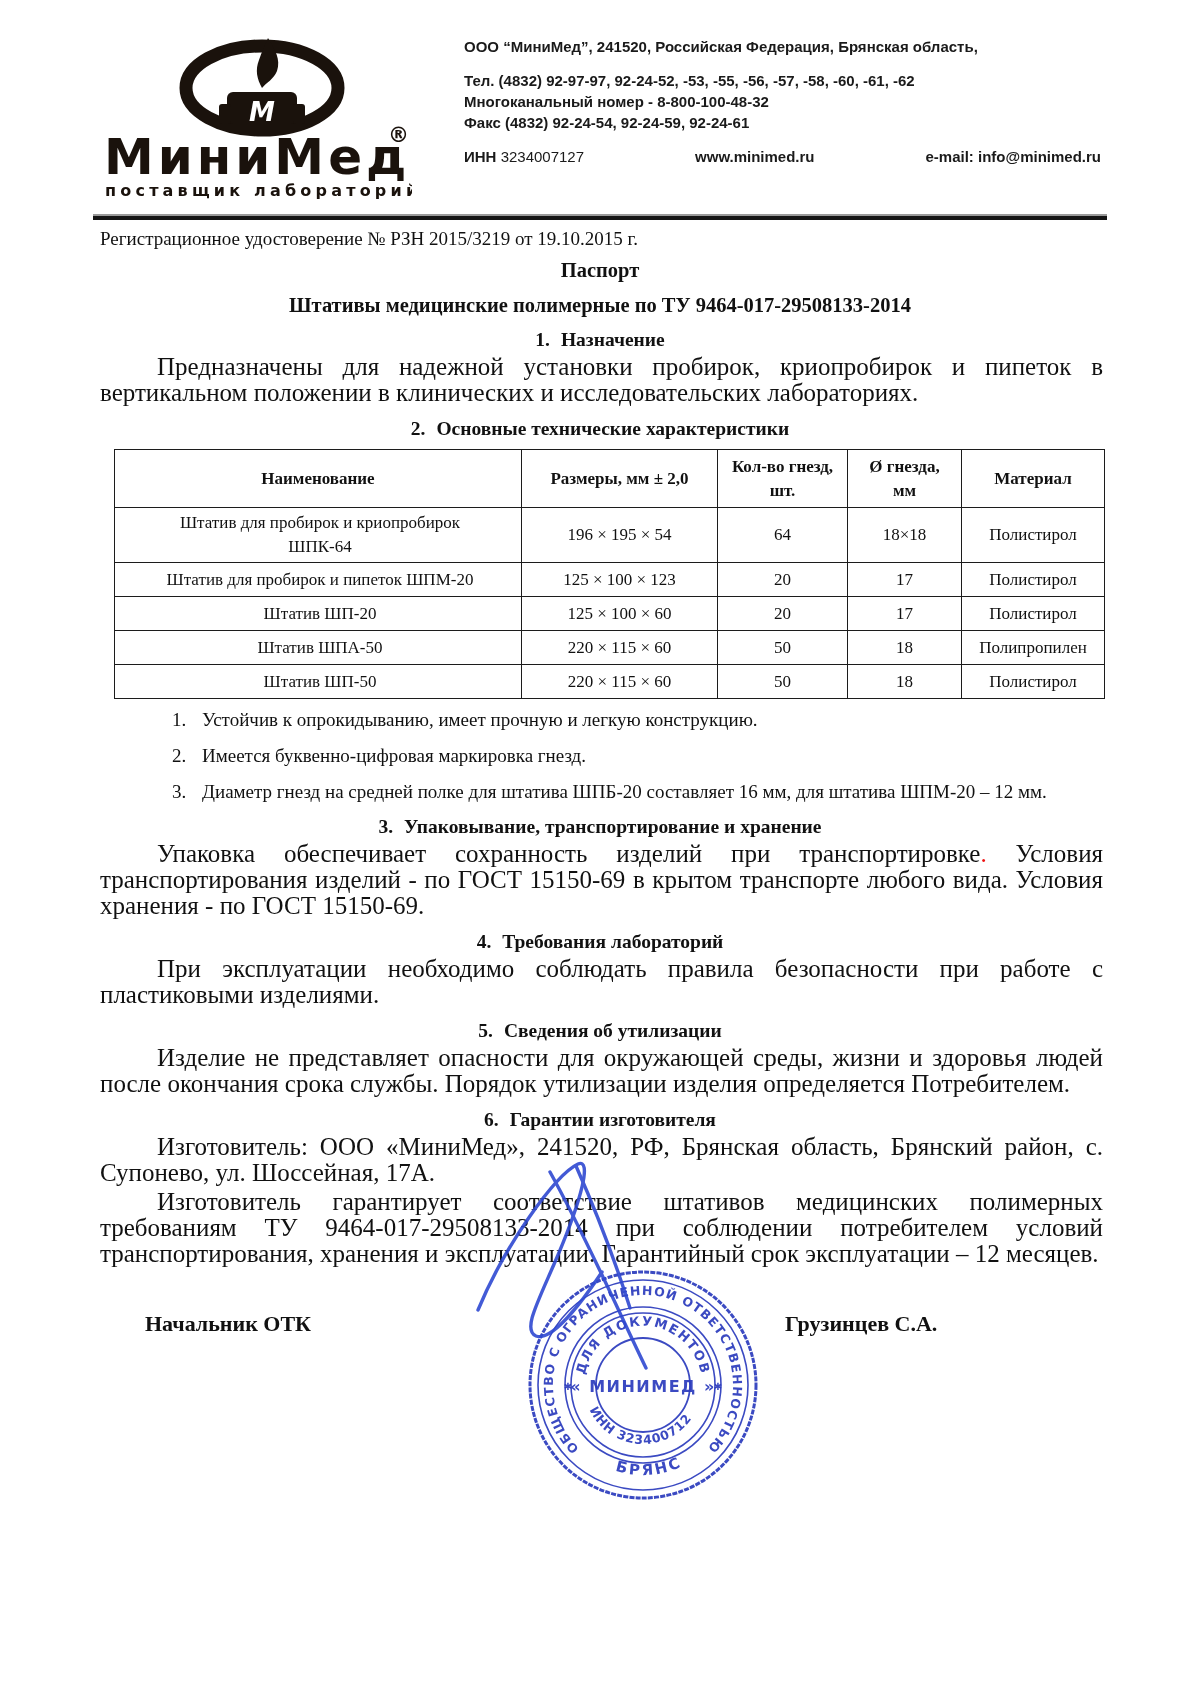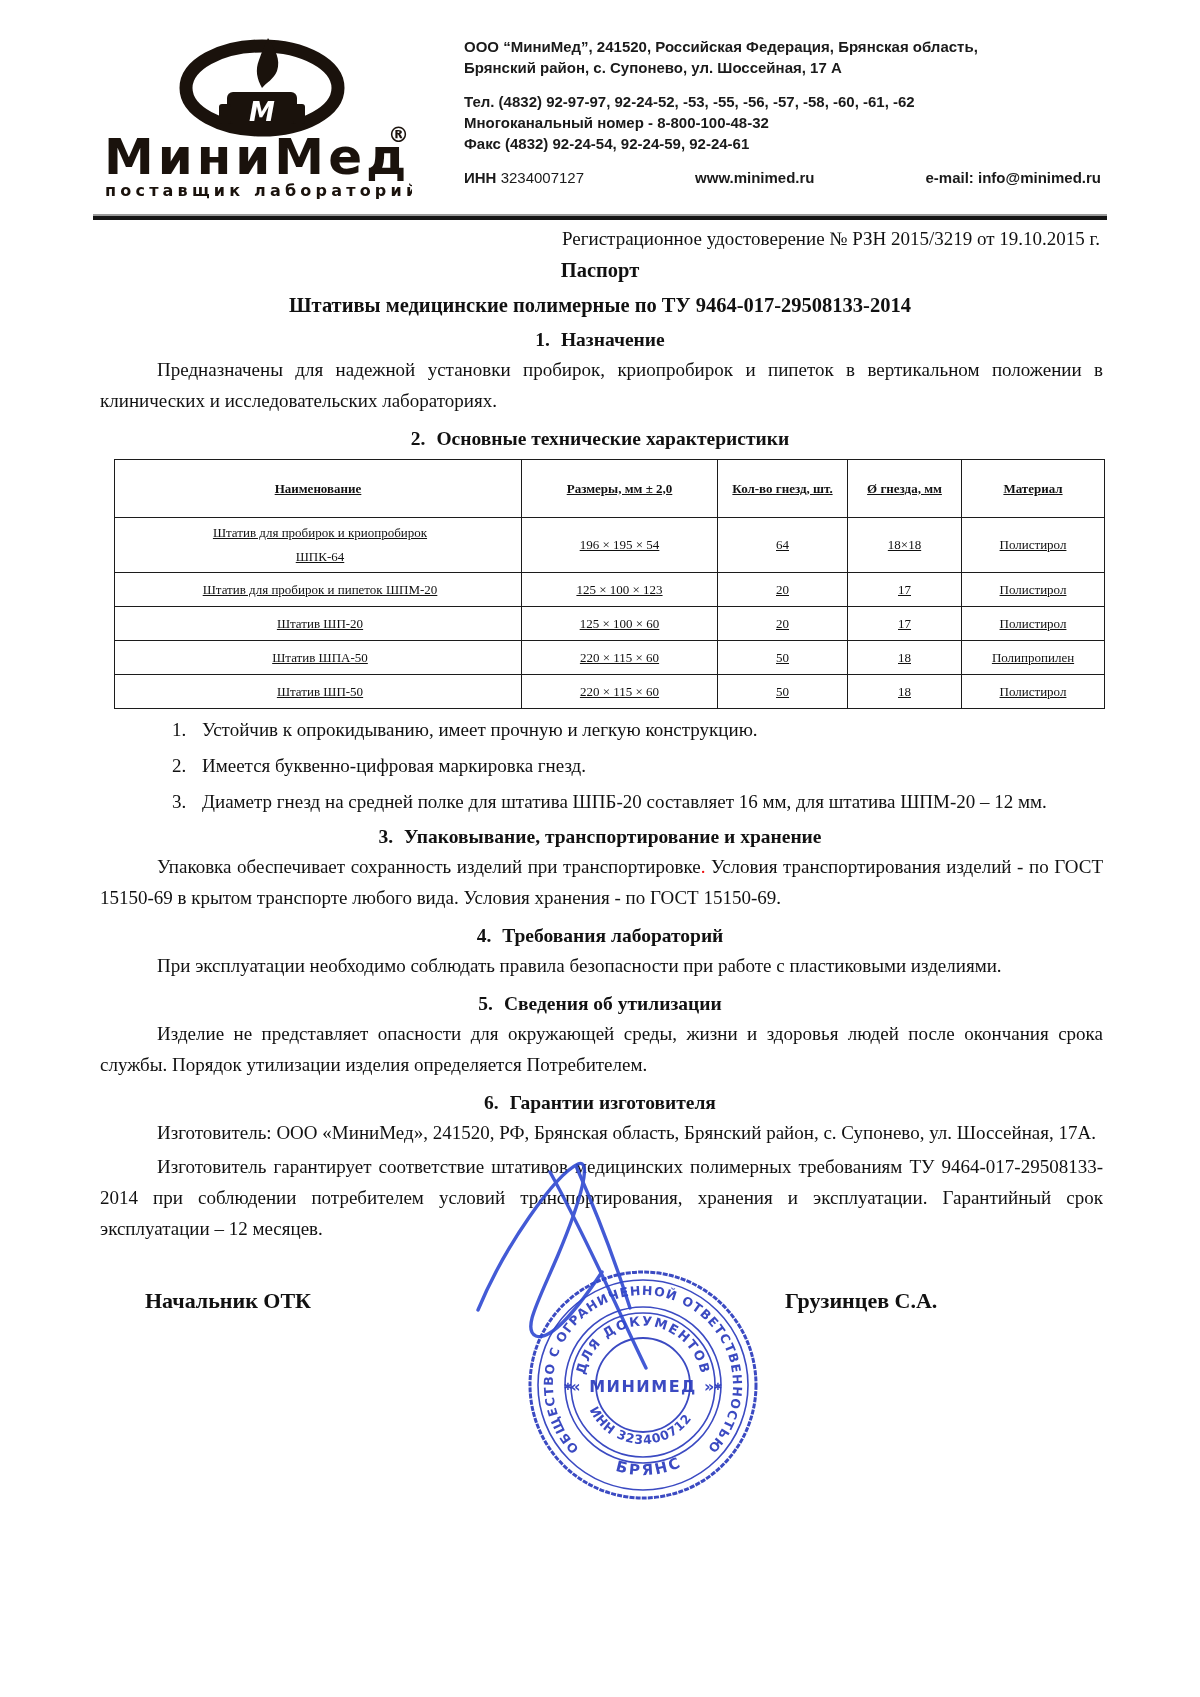--- a/index.html
+++ b/index.html
@@ -28,39 +28,38 @@
     padding-top:14px;color:#1a1a1a;
   }
   .contact .grp{margin-bottom:13px;}
   .inn-row{display:flex;justify-content:space-between;align-items:baseline;padding-right:4px;}
   .inn-pair .val{font-weight:normal;}
   .divider{
     height:6px;margin:10px 93px 0 93px;
     background:linear-gradient(#9a9a9a 0 28%, #151515 28% 100%);
   }
   
-  .reg-line{margin:8px 100px 0 100px;text-align:right;font-size:19px;}
+  .reg-line{margin:8px 100px 0 100px;font-size:19px;}
   .doc-title{margin-top:9px;text-align:center;font-size:20.5px;font-weight:bold;}
   .doc-subtitle{margin-top:12px;text-align:center;font-size:20.5px;font-weight:bold;}
   .sec-h{
     margin-top:12px;display:flex;justify-content:center;gap:11px;
     font-size:19.5px;font-weight:bold;
   }
   .para{
     margin:3px 97px 0 100px;
-    font-size:19px;line-height:31px;
+    font-size:25px;line-height:26px;
     text-align:justify;text-indent:57px;
   }
   .red-dot{color:var(--accent_red);}
   
   table.spec{
     margin:9px 0 0 114px;width:990px;
     border-collapse:collapse;table-layout:fixed;
-    font-size:13px;
-    text-decoration:underline;
+    font-size:17px;
   }
   table.spec td,table.spec th{
     border:1.6px solid #1c1c1c;
     padding:3px 8px;text-align:center;vertical-align:middle;
     font-weight:normal;line-height:24px;
   }
   table.spec thead th{font-weight:bold;height:58px;}
   table.spec td.name{text-align:center;padding-left:12px;white-space:pre-line;}
   table.spec tr.tall td{height:55px;}
   table.spec tbody tr td{height:34px;}
@@ -91,21 +90,20 @@
         <rect x="193" y="82" width="12" height="20" rx="3" fill="#1a120c"></rect>
         <text x="162" y="99" text-anchor="middle" font-family="DejaVu Sans, sans-serif" font-style="italic" font-weight="bold" font-size="26" fill="#ffffff">М</text>
         <text x="4" y="152" font-family="DejaVu Sans, sans-serif" font-weight="bold" font-size="50" letter-spacing="4" fill="#1a120c">МиниМед</text>
         <text x="288" y="120" font-family="DejaVu Sans, sans-serif" font-weight="bold" font-size="21" fill="#1a120c">®</text>
         <text x="5" y="174" font-family="DejaVu Sans, sans-serif" font-weight="bold" font-size="16" letter-spacing="4.2" fill="#1a120c">поставщик  лабораторий</text>
       </svg>
     </div>
     <div class="contact">
       <div class="grp">
         <div>ООО “МиниМед”, 241520, Российская Федерация, Брянская область,</div>
-        <div>Брянский район, с. Супонево, ул. Шоссейная, 17 А</div>
       </div>
       <div class="grp">
         <div>Тел. (4832) 92-97-97, 92-24-52, -53, -55, -56, -57, -58, -60, -61, -62</div>
         <div>Многоканальный номер - 8-800-100-48-32</div>
         <div>Факс (4832) 92-24-54, 92-24-59, 92-24-61</div>
       </div>
       <div class="inn-row">
         <span class="inn-pair"><span>ИНН</span> <span class="val">3234007127</span></span>
         <span>www.minimed.ru</span>
         <span>e-mail: info@minimed.ru</span>

